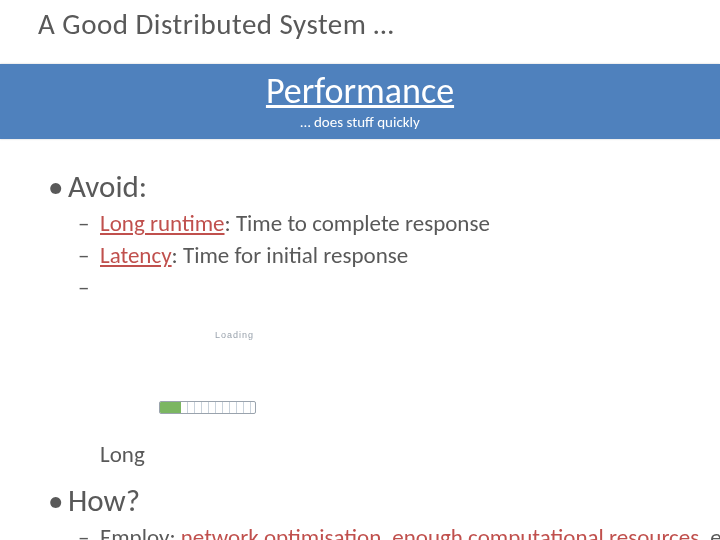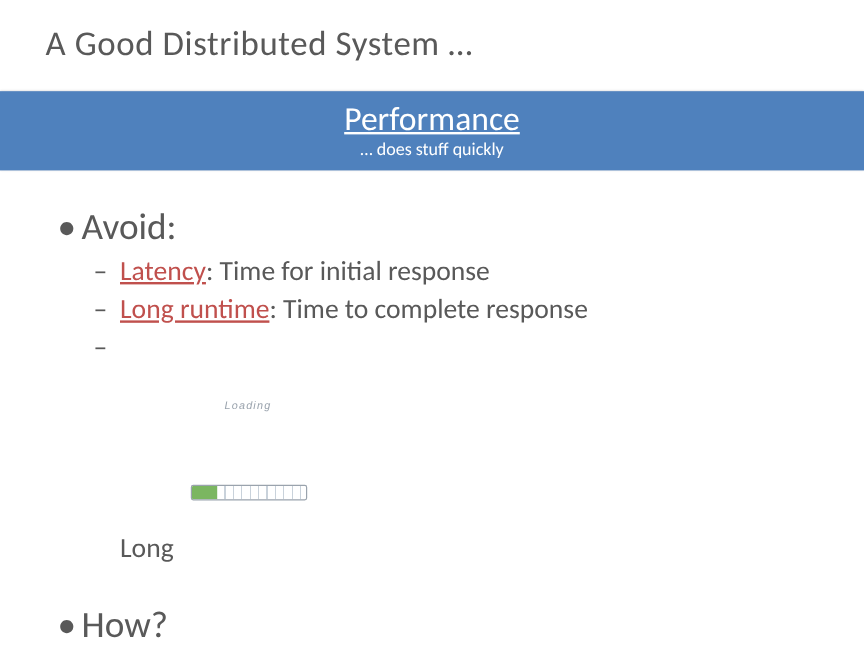--- a/index.html
+++ b/index.html
@@ -12,39 +12,39 @@
     color: #595959;
     position: relative;
     overflow: hidden;
   }
   .slide {
     position: relative;
     width: 720px;
     height: 540px;
   }
   .title-area {
-    padding: 18px 30px 8px 38px;
+    padding: 6px 30px 8px 38px;
   }
   .title-area h1 {
     margin: 0;
     font-weight: 300;
     font-size: 29px;
     color: #595959;
     letter-spacing: 0.5px;
   }
   .band {
     background: #4f81bd;
     color: #ffffff;
     text-align: center;
     padding: 5px 0 8px 0;
     margin-top: 14px;
     box-shadow: 0 0 2px rgba(0,0,0,0.2);
   }
   .band .perf {
-    font-size: 28px;
+    font-size: 36px;
     font-weight: 400;
     text-decoration: underline;
     color: #ffffff;
   }
   .band .sub {
     font-size: 15px;
     font-weight: 400;
     color: #ffffff;
     margin-top: 0px;
   }
@@ -85,23 +85,22 @@
   .hl {
     color: #c0504d;
   }
   .u { text-decoration: underline; }
 
   
   .loading-widget {
     display: inline-block;
     vertical-align: -3px;
     width: 95px;
-    text-align: center;
+    text-align: right;
     margin: 0 4px;
-    font-style: italic;
   }
   .loading-label {
     font-size: 9px;
     color: #9aa3ad;
     letter-spacing: 1px;
     margin-bottom: 2px;
     font-family: Arial, sans-serif;
   }
   .loading-bar {
     width: 95px;
@@ -175,37 +174,37 @@
   <div class="band">
     <div class="perf">Performance</div>
     <div class="sub">… does stuff quickly</div>
   </div>
 
   <div class="body-area">
 
     <div class="bullet-l1">Avoid:</div>
 
     <div class="bullet-l2 inline-seq">
+      <span class="hl u">Long runtime</span><span>: </span><span>Time to complete response</span>
+    </div>
+
+    <div class="bullet-l2 inline-seq">
       <span class="hl u">Latency</span><span>: </span><span>Time for initial response</span>
-    </div>
-
-    <div class="bullet-l2 inline-seq">
-      <span class="hl u">Long runtime</span><span>: </span><span>Time to complete response</span>
     </div>
 
     <div class="bullet-l2 inline-seq">
       <span>Long </span>
       <span class="loading-widget">
         <div class="loading-label">Loading</div>
         <div class="loading-bar">
           <div class="loading-fill"></div>
         </div>
       </span>
     </div>
 
-    <div class="bullet-l1" style="margin-top:28px">How?</div>
+    <div class="bullet-l1" style="margin-top:10px">How?</div>
 
     <div class="bullet-l2 inline-seq">
       <span>Employ: </span><span class="hl">network optimisation</span><span>, </span><span class="hl">enough computational resources</span><span>, etc.</span>
     </div>
 
   </div>
 </div>
 
 </body></html>

